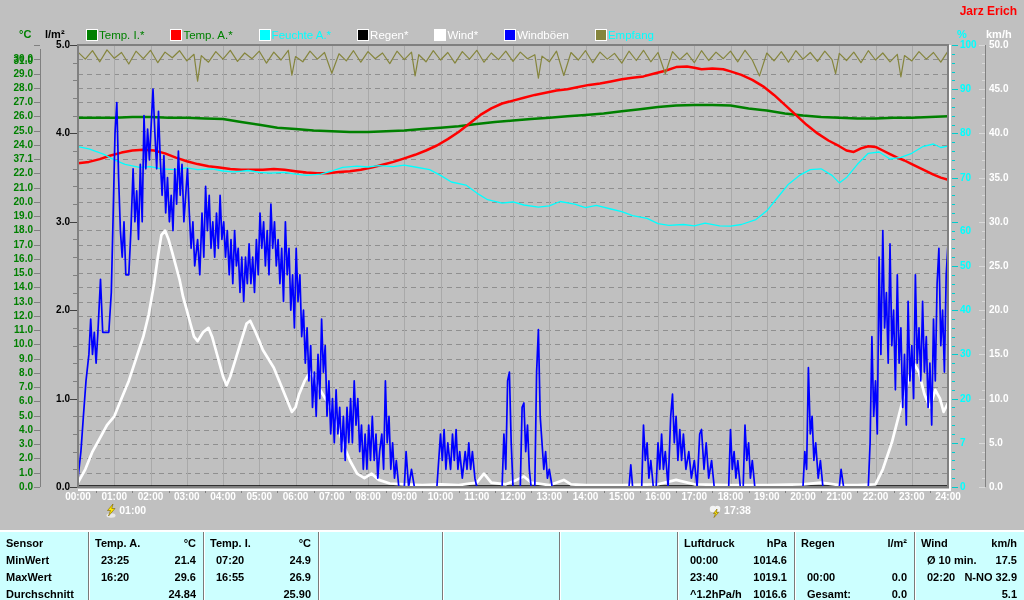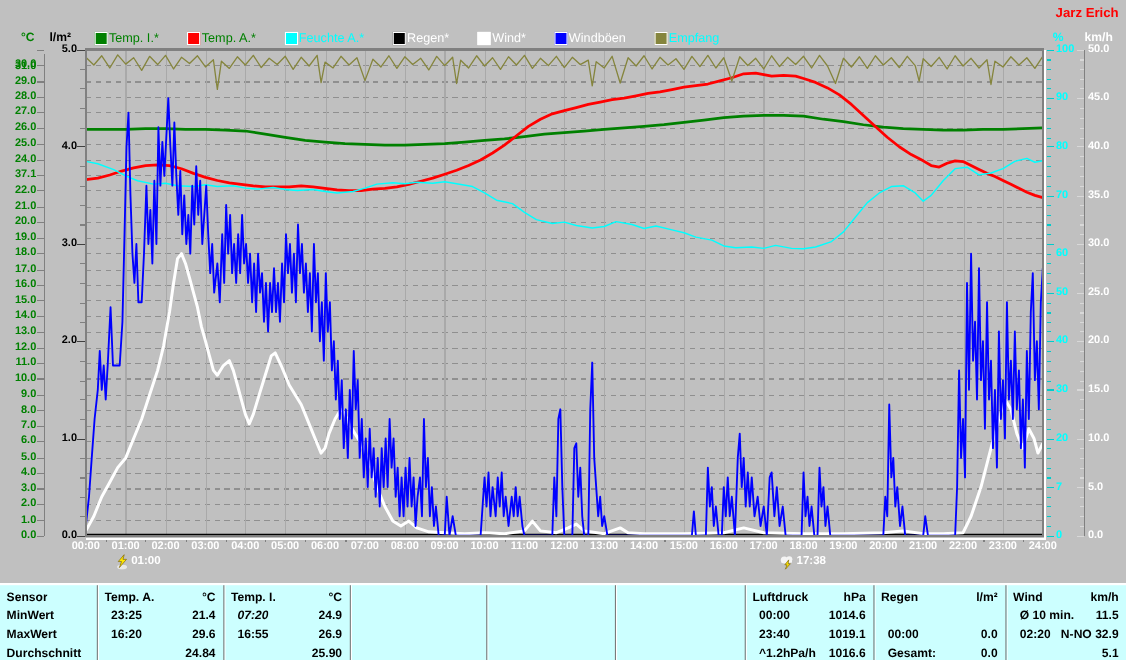--- a/index.html
+++ b/index.html
@@ -451,21 +451,21 @@
         <div class="cell r" style="top: 3px;">°C</div>
         <div class="cell l" style="top: 20px;">23:25</div>
         <div class="cell r" style="top: 20px;">21.4</div>
         <div class="cell l" style="top: 37px;">16:20</div>
         <div class="cell r" style="top: 37px;">29.6</div>
         <div class="cell r" style="top: 54px;">24.84</div>
       </div>
       <div class="col sep" style="left: 203px; width: 115px;">
         <div class="cell hdr-l" style="top: 3px;">Temp. I.</div>
         <div class="cell r" style="top: 3px;">°C</div>
-        <div class="cell l" style="top: 20px; font-style: italic;">07:20</div>
+        <div class="cell l" style="top: 20px;">07:20</div>
         <div class="cell r" style="top: 20px;">24.9</div>
         <div class="cell l" style="top: 37px;">16:55</div>
         <div class="cell r" style="top: 37px;">26.9</div>
         <div class="cell r" style="top: 54px;">25.90</div>
       </div>
       <div class="col sep" style="left: 318px; width: 124px;"></div>
       <div class="col sep" style="left: 442px; width: 117px;"></div>
       <div class="col sep" style="left: 559px; width: 118px;"></div>
       <div class="col sep" style="left: 677px; width: 117px;">
         <div class="cell hdr-l" style="top: 3px;">Luftdruck</div>
@@ -482,19 +482,19 @@
         <div class="cell r" style="top: 3px;">l/m²</div>
         <div class="cell l" style="top: 37px;">00:00</div>
         <div class="cell r" style="top: 37px;">0.0</div>
         <div class="cell l" style="top: 54px;">Gesamt:</div>
         <div class="cell r" style="top: 54px;">0.0</div>
       </div>
       <div class="col sep" style="left: 914px; width: 110px;">
         <div class="cell hdr-l" style="top: 3px;">Wind</div>
         <div class="cell r" style="top: 3px;">km/h</div>
         <div class="cell l" style="top: 20px;">Ø 10 min.</div>
-        <div class="cell r" style="top: 20px;">11.5</div>
+        <div class="cell r" style="top: 20px;">17.5</div>
         <div class="cell l" style="top: 37px;">02:20</div>
         <div class="cell r" style="top: 37px;">N-NO 32.9</div>
         <div class="cell r" style="top: 54px;">5.1</div>
       </div>
     </div>
 </div>
 
 </body></html>

